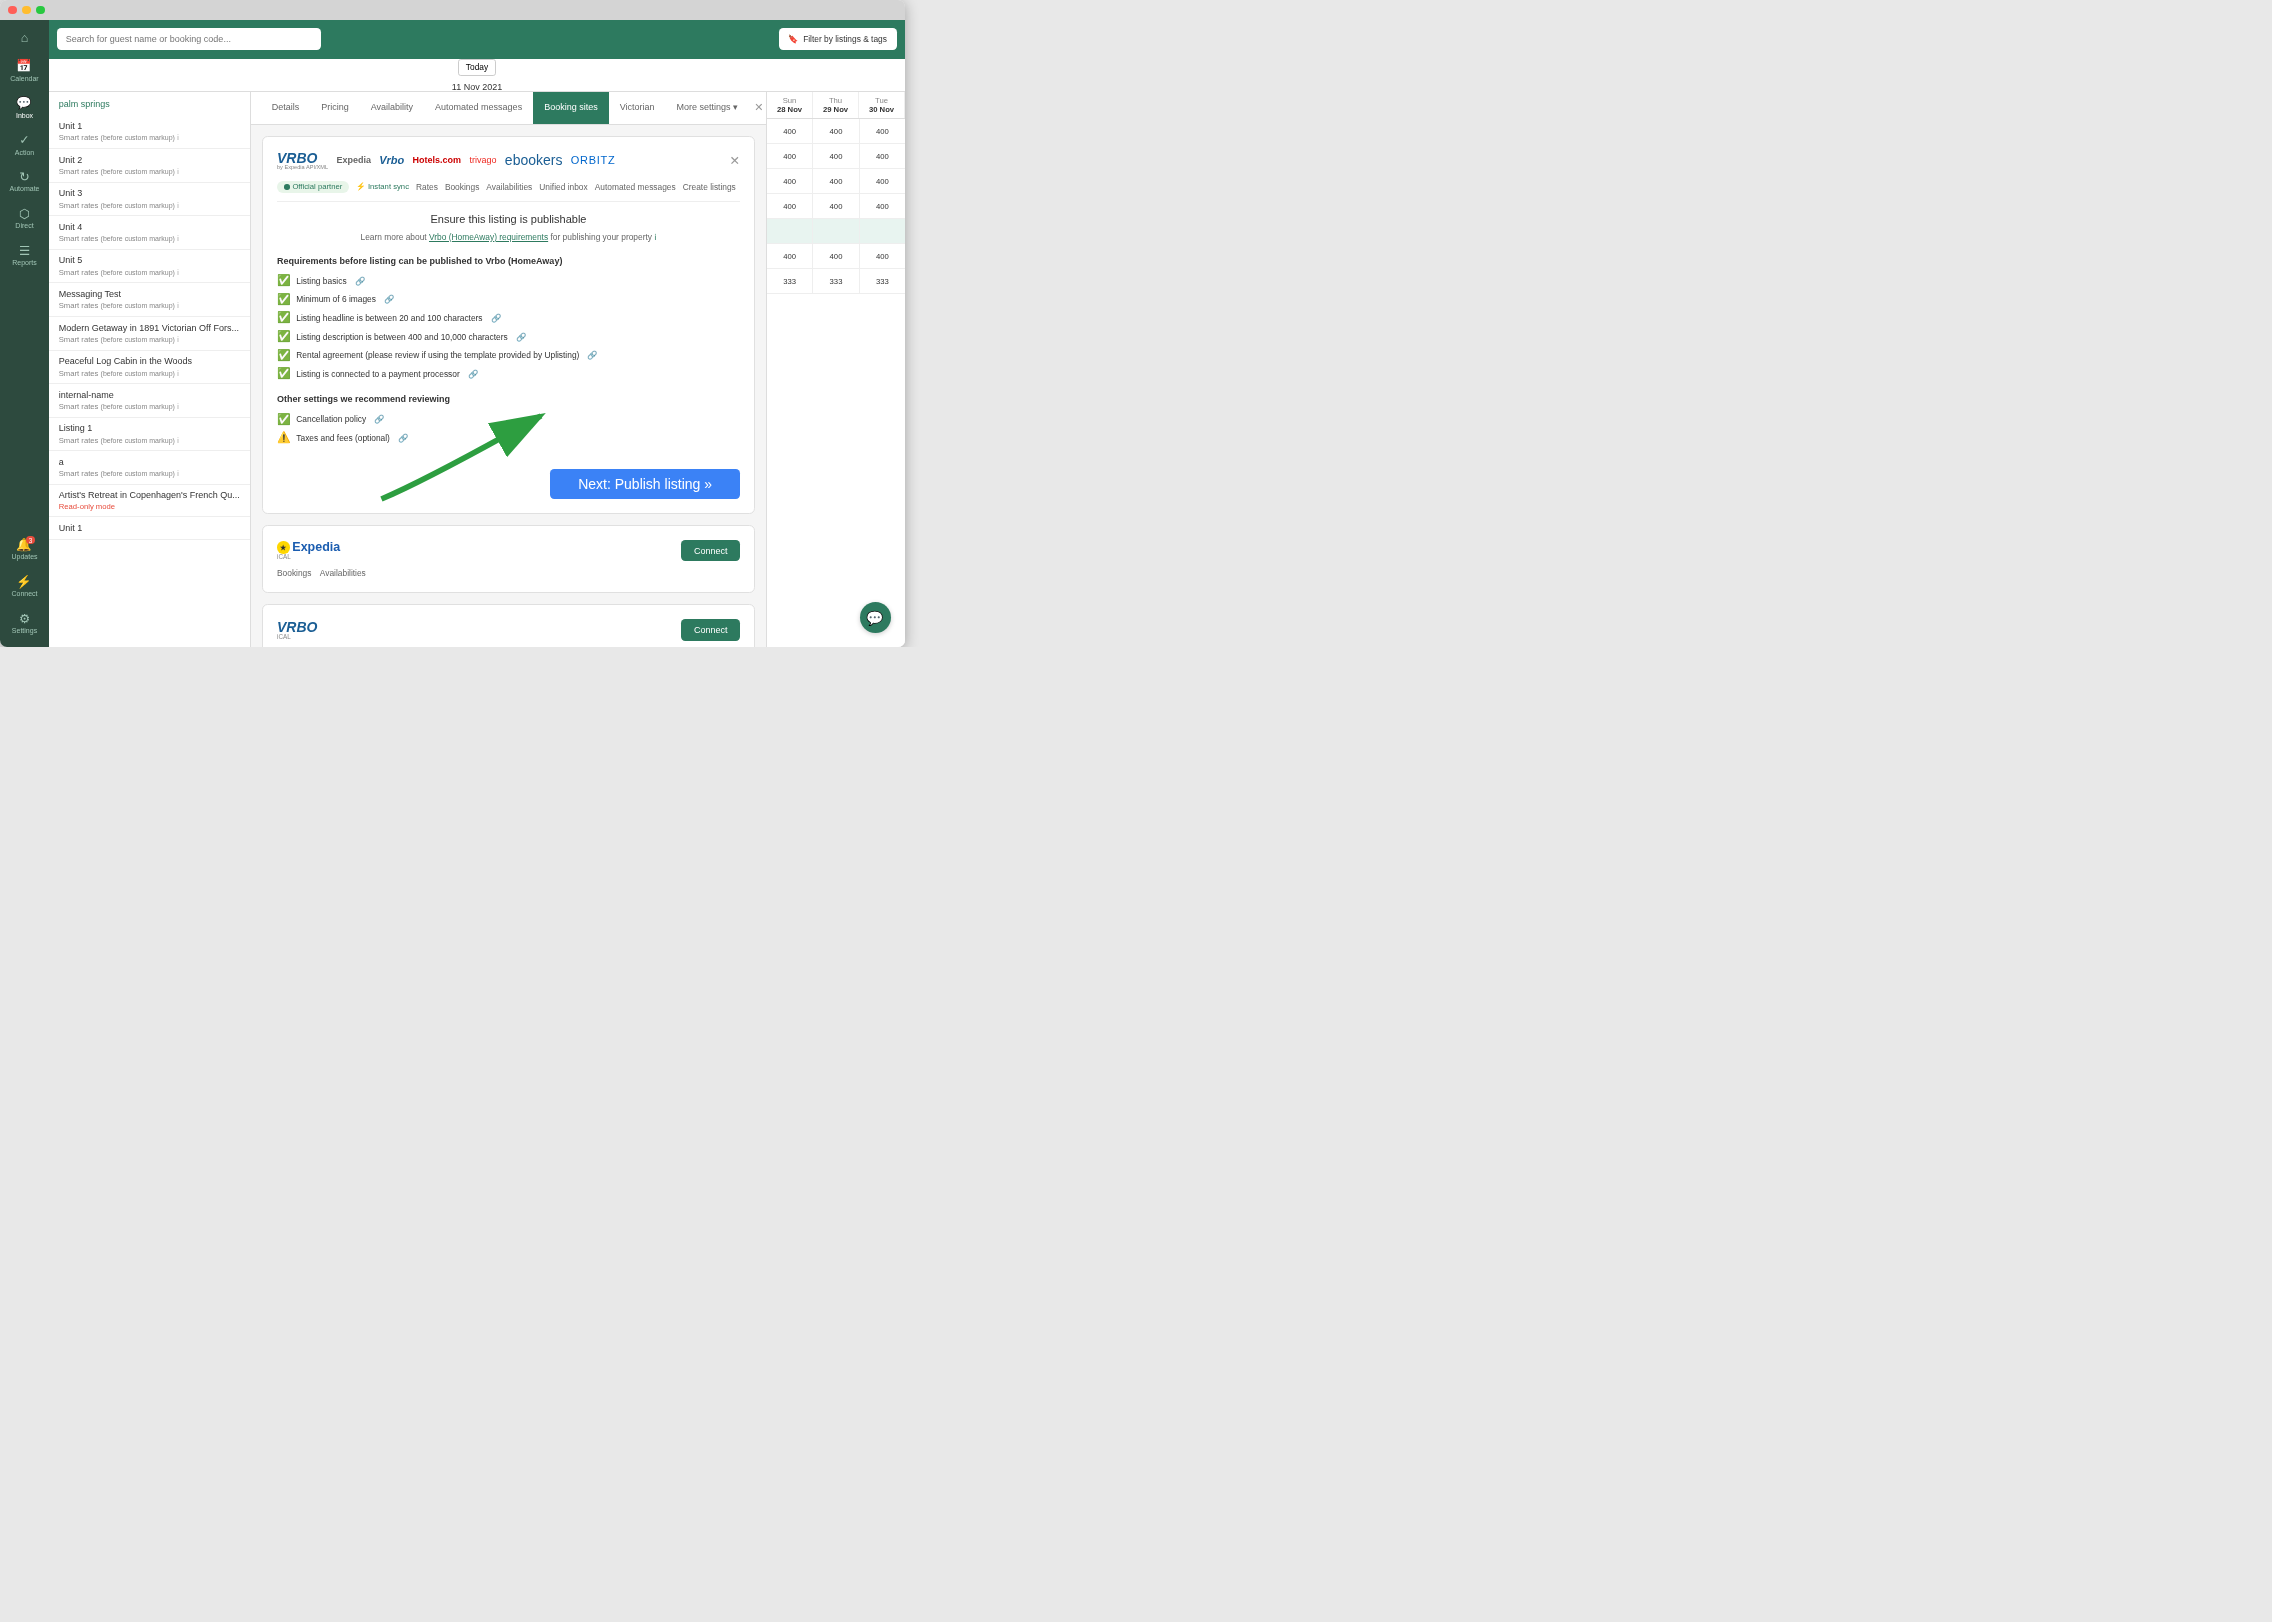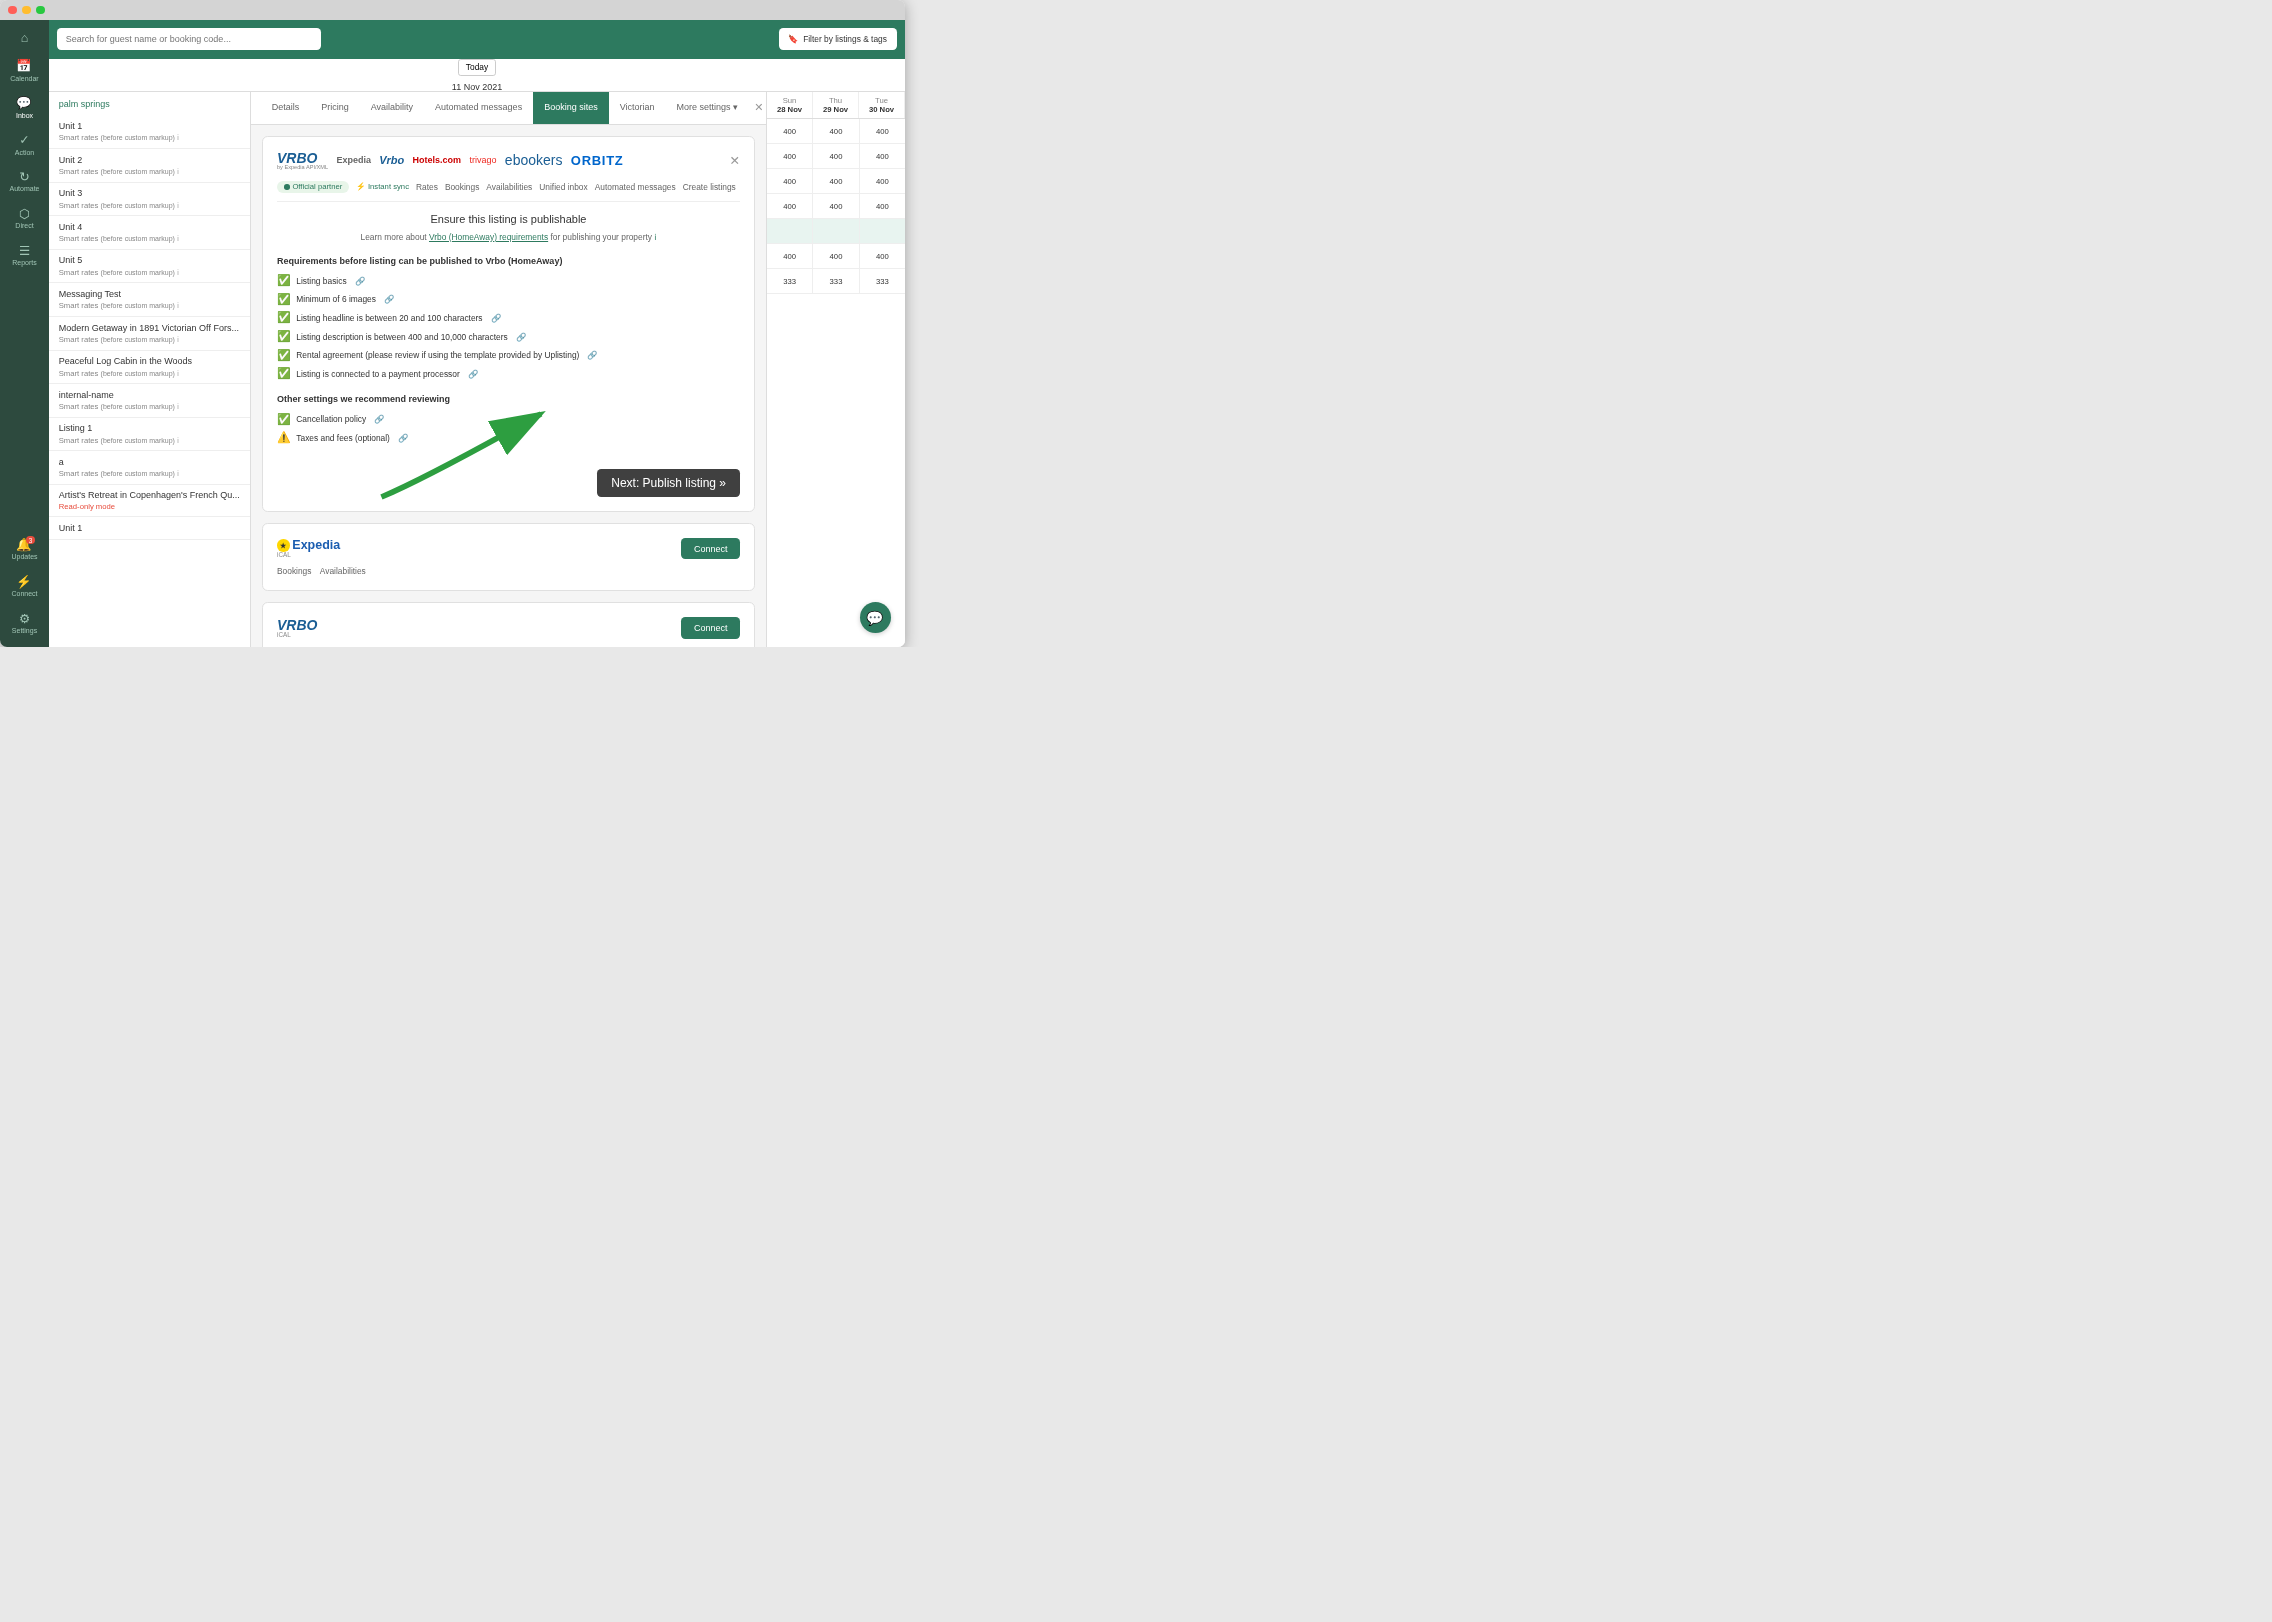--- a/index.html
+++ b/index.html
@@ -81,21 +81,21 @@
     .publishable-sub { text-align: center; font-size: 8.4px; color: #666; margin-bottom: 14px; }
     .publishable-sub a { color: #2d7a5f; }
 
     .requirements-section { margin-bottom: 14px; }
     .requirements-title { font-size: 9px; font-weight: 600; color: #333; margin-bottom: 8.4px; }
     .req-item { display: flex; align-items: center; gap: 5.6px; margin-bottom: 5.6px; font-size: 8.4px; color: #333; }
     .req-check { color: #2d7a5f; font-size: 11px; }
     .req-link { color: #2d7a5f; cursor: pointer; margin-left: 2.8px; }
     .req-warning { color: #f39c12; font-size: 11px; }
 
-    .publish-btn { background: #404040; color: #fff; border: none; border-radius: 4.2px; padding: 7px 14px; font-size: 12px; cursor: pointer; float: right; margin-top: 11px; }
+    .publish-btn { background: #3b82f6; color: #fff; border: none; border-radius: 4.2px; padding: 7px 28px; font-size: 14px; cursor: pointer; float: right; margin-top: 11px; }
 
     .connect-btn { background: #2d7a5f; color: #fff; border: none; border-radius: 4.2px; padding: 5.6px 12.5px; font-size: 9px; cursor: pointer; }
 
     .booking-site-row { display: flex; align-items: center; justify-content: space-between; }
     .booking-site-links { display: flex; gap: 8.4px; margin-top: 7px; }
     .site-link { color: #666; font-size: 8.4px; cursor: pointer; }
 
     
     .cal-columns { width: 139px; background: #fff; border-left: 0.7px solid #ddd; flex-shrink: 0; }
     .cal-header { display: flex; border-bottom: 0.7px solid #ddd; justify-content: space-between; }
@@ -291,21 +291,21 @@
                 <div class="booking-logos">
                   <div style="display:flex;flex-direction:column;line-height:1;">
                     <span style="font-size:14px;font-weight:900;color:#1b5e94;font-style:italic;">VRBO</span>
                     <span style="font-size:5.6px;color:#888;">by Expedia  API/XML</span>
                   </div>
                   <span style="color:#666;font-size:9px;font-weight:600;">Expedia</span>
                   <span style="color:#1b5e94;font-size:11px;font-weight:800;font-style:italic;">Vrbo</span>
                   <span style="color:#cc0000;font-size:9px;font-weight:700;">Hotels.com</span>
                   <span style="color:#ee2a22;font-size:9px;">trivago</span>
                   <span style="color:#1b5e94;font-size:14px;">ebookers</span>
-                  <span style="color:#0066cc;font-size:13px;font-weight:700;letter-spacing:0.7px;">ORBITZ</span>
+                  <span style="color:#0066cc;font-size:11px;font-weight:400;letter-spacing:0.7px;">ORBITZ</span>
                 </div>
                 <button class="close-card">✕</button>
               </div>
 
               <div class="partner-tags">
                 <span class="tag-official">
                   <span class="tag-dot"></span>
                   Official partner
                 </span>
                 <span style="font-size:7.7px;color:#2d7a5f;">⚡ Instant sync</span>

